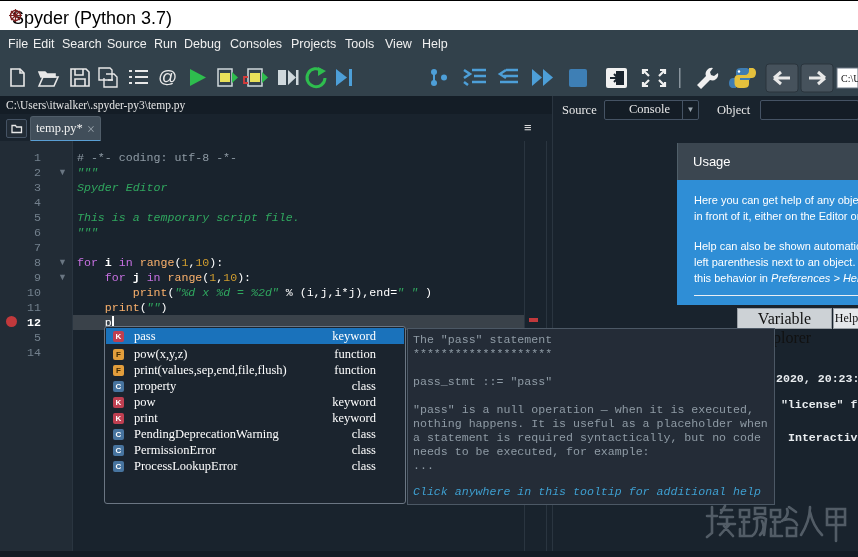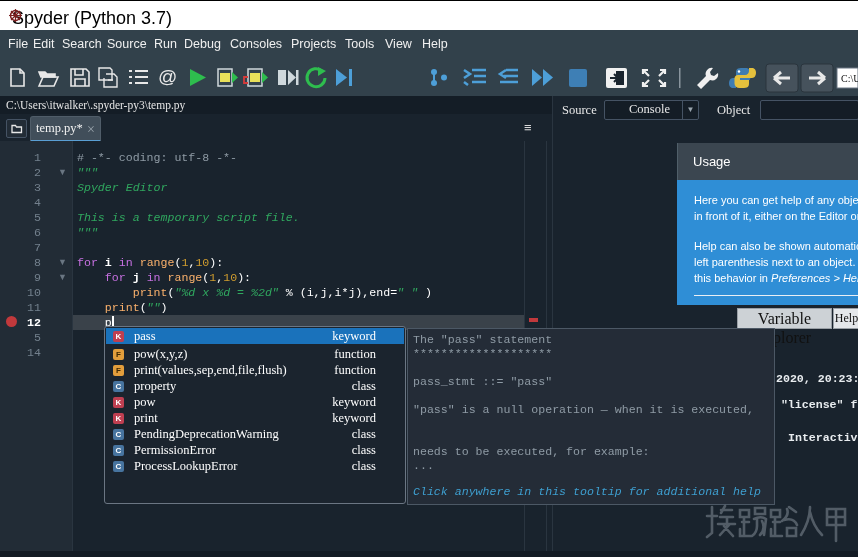--- a/index.html
+++ b/index.html
@@ -324,20 +324,22 @@
       <span class="badge bc">C</span>
       <span class="nm">ProcessLookupError</span>
       <span class="tp">class</span>
     </div>
 </div>
 <div class="abs" id="tooltip">
   <div class="tl" style="top:4px">The "pass" statement</div>
   <div class="tl" style="top:18px">********************</div>
   <div class="tl" style="top:46px">pass_stmt ::= "pass"</div>
   <div class="tl" style="top:74px">"pass" is a null operation — when it is executed,</div>
+  <div class="tl" style="top:88px">nothing happens. It is useful as a placeholder when</div>
+  <div class="tl" style="top:102px">a statement is required syntactically, but no code</div>
   <div class="tl" style="top:116px">needs to be executed, for example:</div>
   <div class="tl" style="top:130px">...</div>
   <div class="tl" id="ttlink" style="top:156px">Click anywhere in this tooltip for additional help</div>
 </div>
 <svg class="abs" id="wm" width="150" height="44" viewBox="0 0 150 44">
 <g stroke="#9aa4ae" stroke-width="2.6" fill="none" opacity="0.6" stroke-linecap="round">
  <path d="M4 13 h10 M9 4 v26 l-5 4 M18 7 h11 M22 3 l-4 7 M17 14 h13 M15 21 h17 M24 14 v9 M17 32 l9 -10 M21 23 l9 10"></path>
  <path d="M37 7 h9 v7 h-9 z M39 19 h7 M37 26 v7 h11 M41 14 v19 M52 5 h10 v6 h-10 z M51 16 c4 -2 9 -2 12 0 M54 16 v7 c0 5 -2 8 -5 10 M59 18 c2 4 3 9 -2 14 M63 16 l-2 16"></path>
  <path d="M68 7 h9 v7 h-9 z M70 19 h7 M68 26 v7 h11 M72 14 v19 M84 6 c2 5 -1 9 -5 12 M86 4 l7 5 M81 17 c7 -2 11 0 13 5 M84 25 h9 v8 h-9 z"></path>
  <path d="M107 4 c0 11 -4 20 -9 28 M107 9 c2 9 7 18 12 23"></path>

